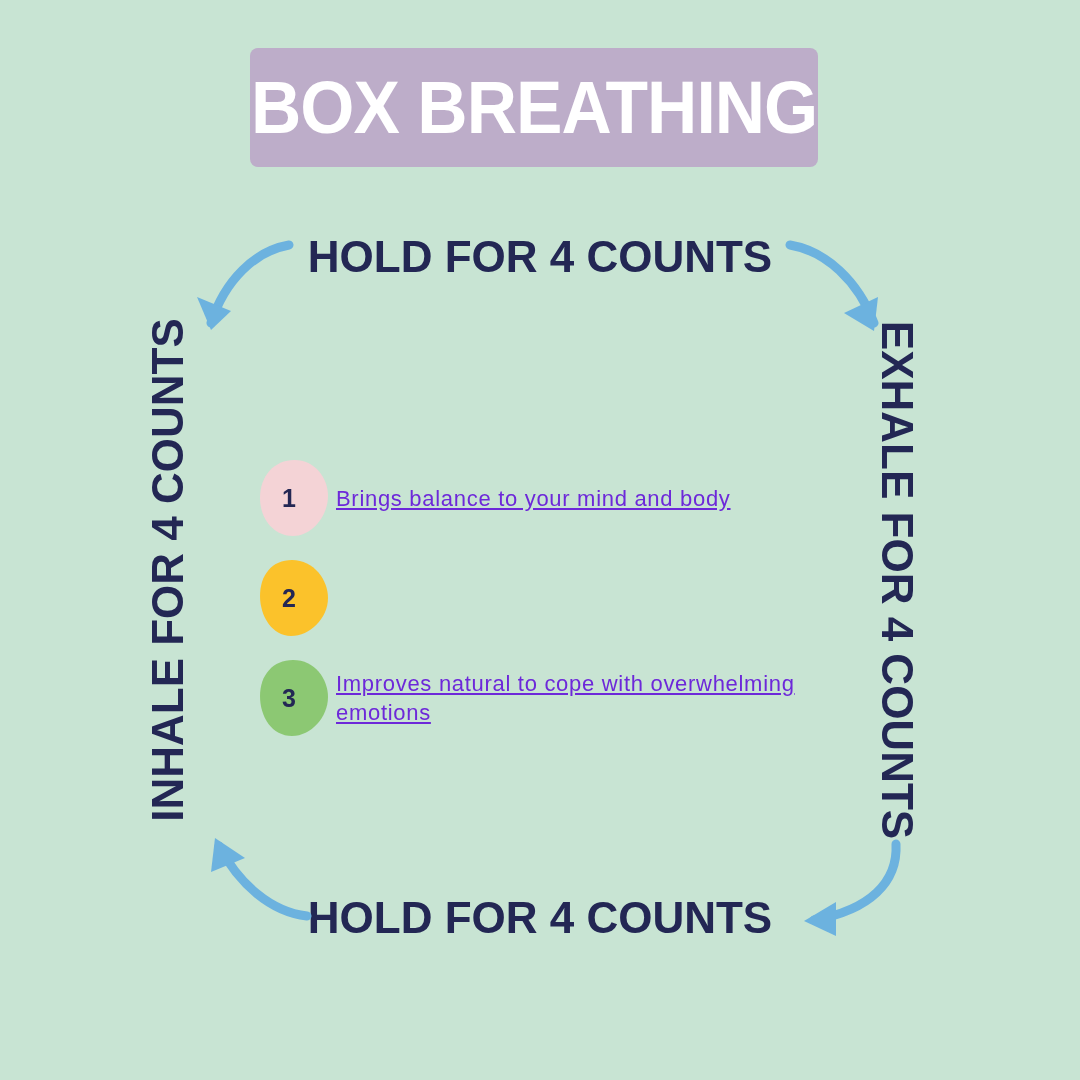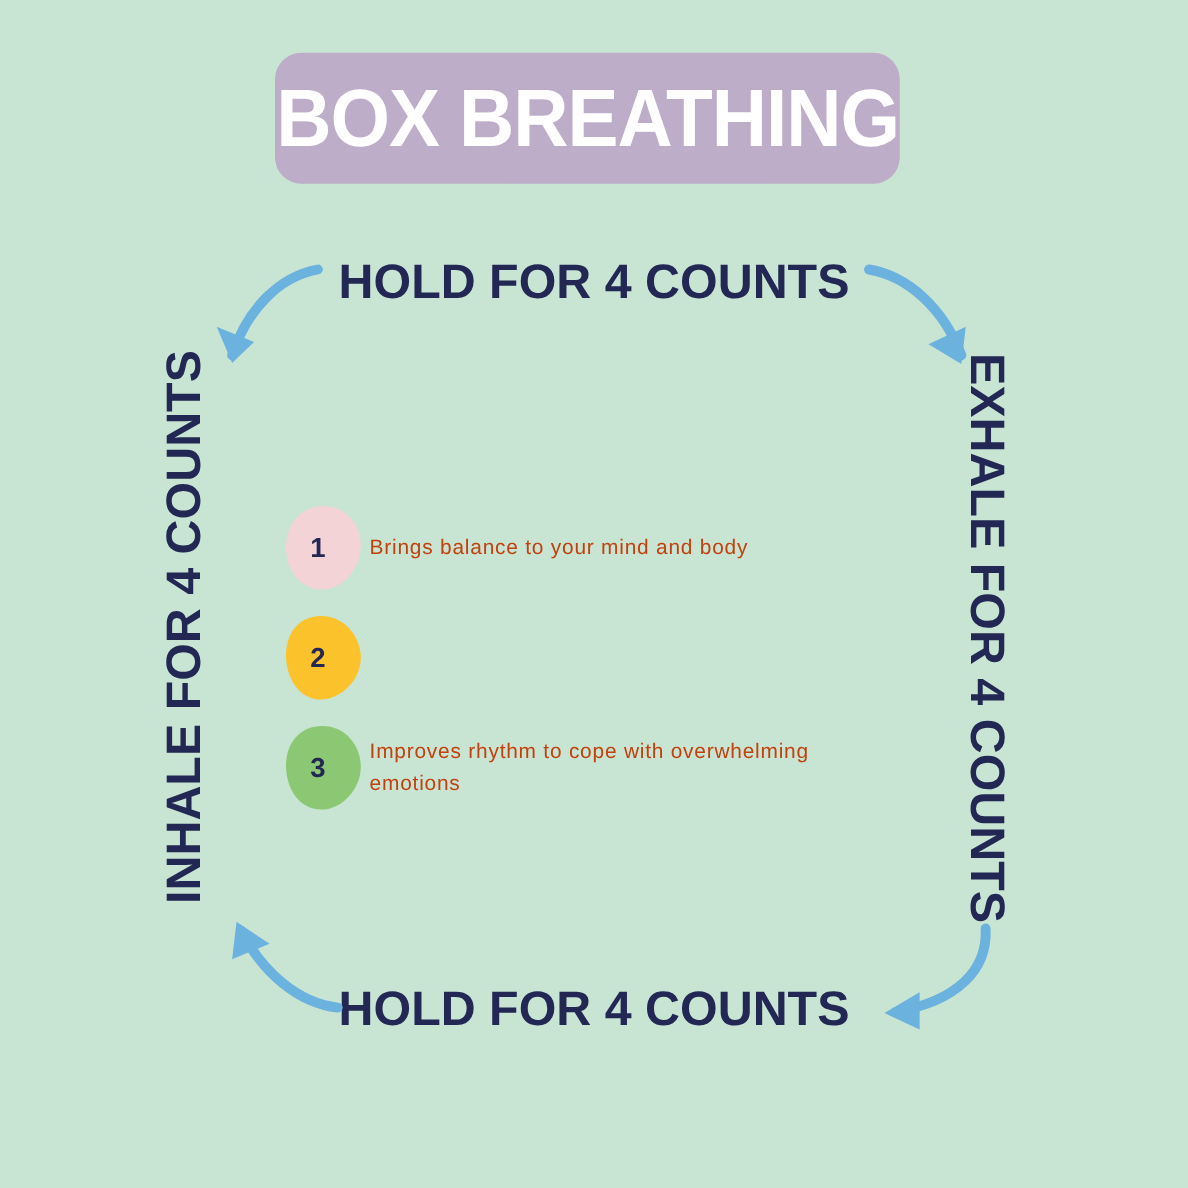--- a/index.html
+++ b/index.html
@@ -22,21 +22,21 @@
   }
 
   
   .title-banner {
     position: absolute;
     left: 250px;
     top: 48px;
     width: 568px;
     height: 119px;
     background: #bdadc9;
-    border-radius: 24px;
+    border-radius: 8px;
     display: flex;
     align-items: center;
     justify-content: center;
   }
   .title-text {
     color: #ffffff;
     font-family: "Liberation Sans", sans-serif;
     font-weight: bold;
     font-size: 74px;
     line-height: 74px;
@@ -125,28 +125,29 @@
     position: relative;
     z-index: 2;
     color: #232754;
     font-family: "Liberation Sans", sans-serif;
     font-weight: bold;
     font-size: 25px;
     line-height: 25px;
     transform: translateX(-5px);
   }
   .benefit-text {
-    color: #c2410c;
+    color: #6d28d9;
     font-family: "Liberation Sans", sans-serif;
     font-weight: normal;
-    font-size: 19px;
+    font-size: 22px;
     line-height: 29px;
     letter-spacing: 0.7px;
     margin-left: 6px;
     max-width: 470px;
+    text-decoration: underline;
   }
   .row-1 { margin-bottom: 14px; }
   .row-2 { margin-bottom: 14px; }
 </style>
 </head>
 <body>
 
 <div id="canvas">
 
   <div class="title-banner">
@@ -202,18 +203,18 @@
       </div>
     </div>
 
     <div class="benefit-row row-3">
       <div class="blob-wrap">
         <svg class="blob-shape" viewBox="0 0 72 80">
           <path d="M35 2 C 57 2, 70 21, 70 39 C 70 59, 53 78, 34 78 C 14 78, 2 59, 2 38 C 2 17, 15 2, 35 2 Z" fill="#8cc873"></path>
         </svg>
         <span class="blob-num">3</span>
       </div>
-      <div class="benefit-text">Improves rhythm to cope with overwhelming emotions</div>
+      <div class="benefit-text">Improves natural to cope with overwhelming emotions</div>
     </div>
 
   </div>
 
 </div>
 
 </body></html>

